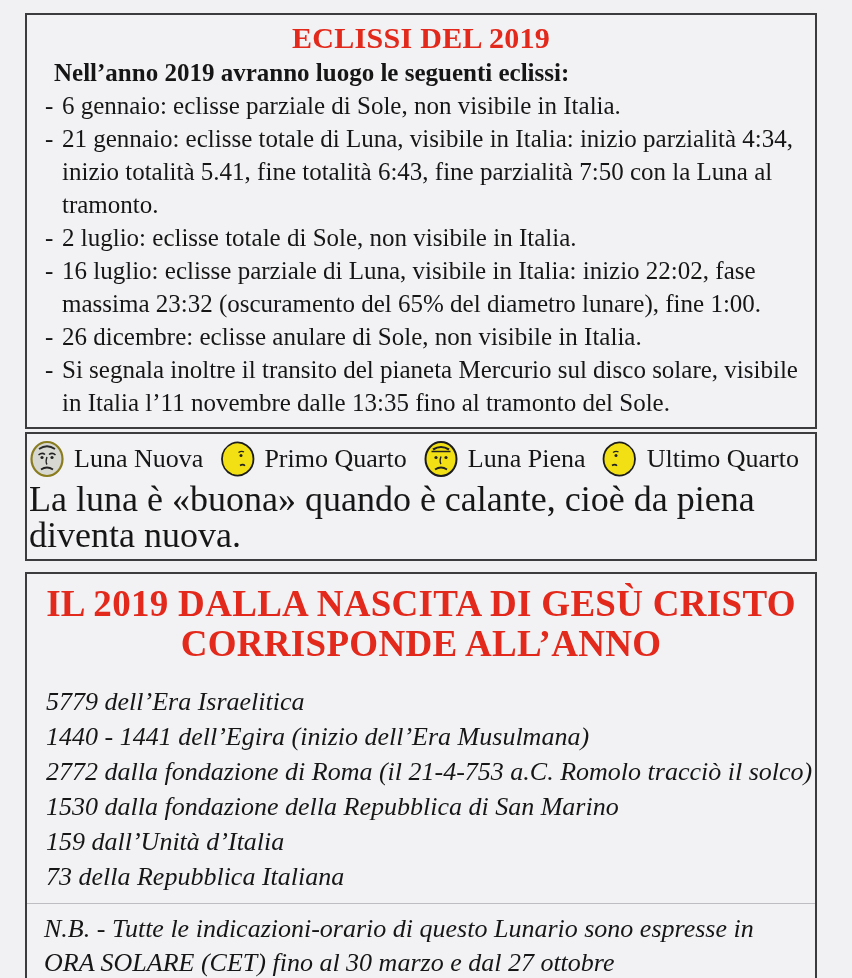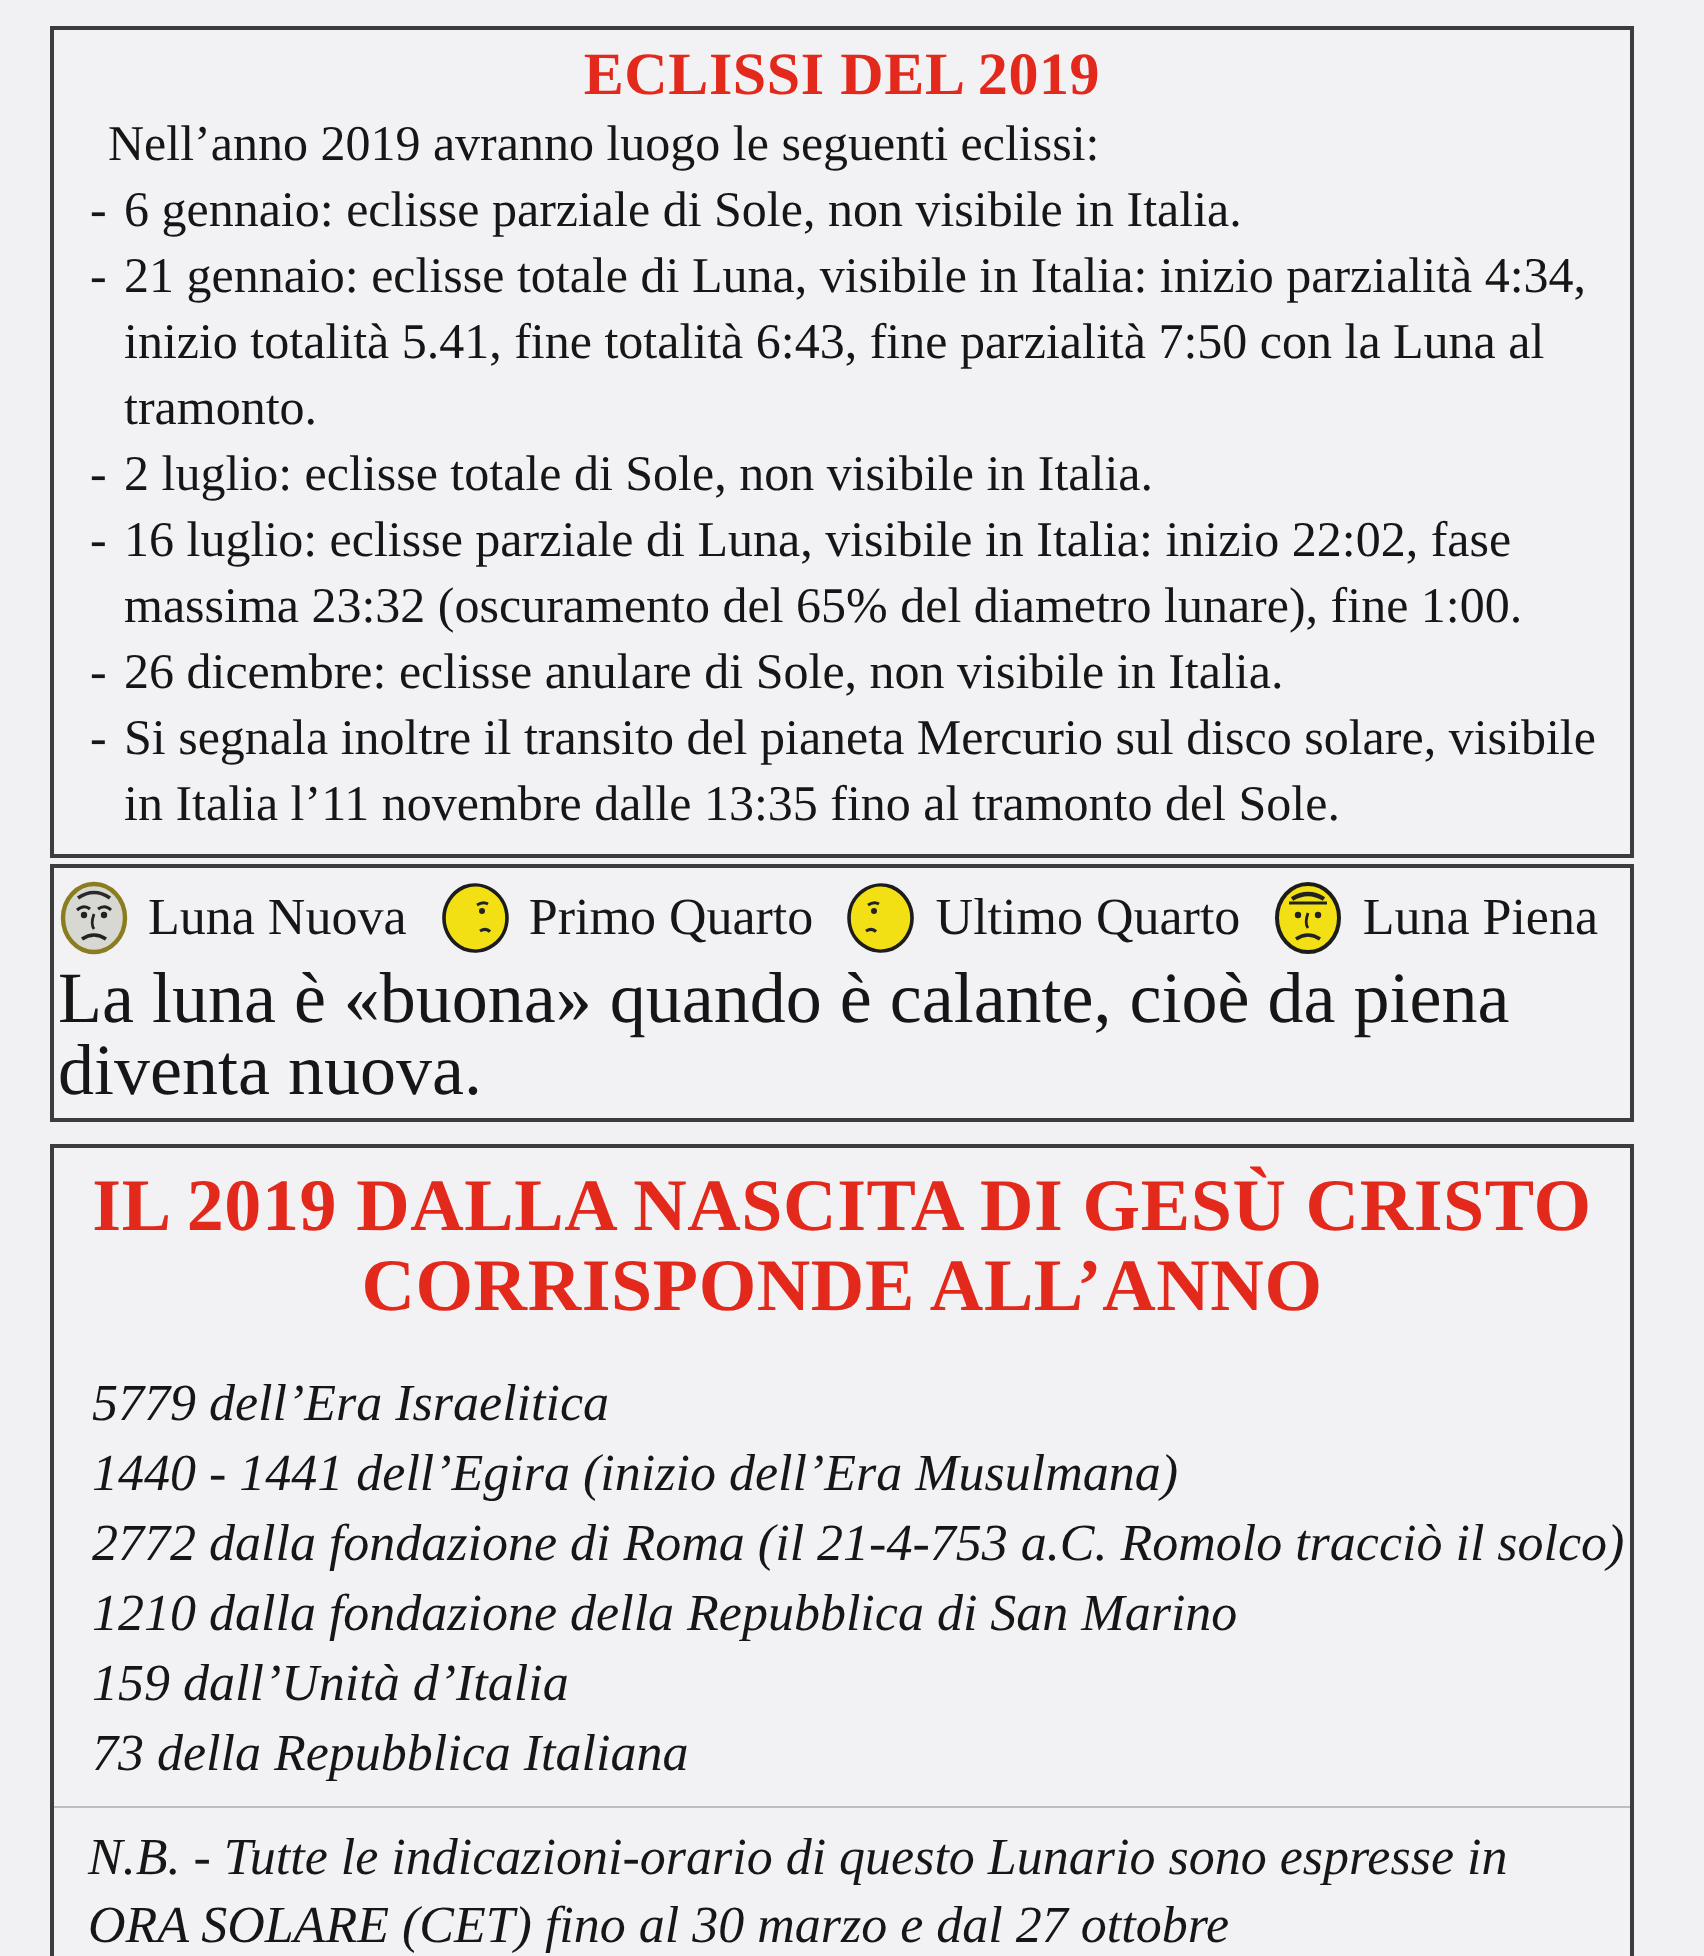--- a/index.html
+++ b/index.html
@@ -22,21 +22,21 @@
   #eclipse-box { margin-top:13px; padding:5px 13px 8px 13px; }
   .red-title {
     color:#e2291b;
     font-weight:bold;
     text-align:center;
     font-size:30px;
     letter-spacing:0.3px;
     line-height:36px;
   }
   .body-text { font-size:25px; line-height:33px; }
-  .intro { padding-left:14px; }
+  .intro { padding-left:14px;font-weight:bold; }
   .bullet { display:flex; }
   .bullet .dash { flex:0 0 22px; padding-left:5px; box-sizing:border-box; }
   .bullet .btext { flex:1; }
   
   #legend-box { margin-top:3px; padding:6px 10px 6px 2px; }
   .legend-row { display:flex; align-items:center; justify-content:space-between; padding-right:6px; }
   .legend-item { display:flex; align-items:center; gap:9px; }
   .legend-item svg { display:block; }
   .legend-label { font-size:26px; }
   .legend-note { font-size:36px; line-height:36px; margin-top:3px; }
@@ -104,54 +104,54 @@
         <path d="M13 3.5 A 16 16.5 0 1 1 13 34.5 A 17 17 0 0 1 13 3.5 Z" fill="#f2e015" stroke="#1c1c1c" stroke-width="1.8"></path>
         <path d="M19.5 12.5 q3 -2 5.5 -0.5" fill="none" stroke="#222" stroke-width="1.4"></path>
         <circle cx="22" cy="15.5" r="1.5" fill="#222"></circle>
         <path d="M21 25.5 q3 -1.8 5 0.3" fill="none" stroke="#222" stroke-width="1.6"></path>
       </svg>
       <span class="legend-label">Primo Quarto</span>
     </div>
 
     <div class="legend-item">
       <svg width="36" height="38" viewBox="0 0 36 38">
-        <path d="M23 3.5 A 16 16.5 0 1 0 23 34.5 A 17 17 0 0 0 23 3.5 Z" fill="#f2e015" stroke="#1c1c1c" stroke-width="1.8"></path>
-        <path d="M11 12.5 q3 -2 5.5 -0.5" fill="none" stroke="#222" stroke-width="1.4"></path>
-        <circle cx="14" cy="15.5" r="1.5" fill="#222"></circle>
-        <path d="M10 25.5 q3 -1.8 5 0.3" fill="none" stroke="#222" stroke-width="1.6"></path>
-      </svg>
-      <span class="legend-label">Ultimo Quarto</span>
-    </div>
-
-    <div class="legend-item">
-      <svg width="36" height="38" viewBox="0 0 36 38">
         <ellipse cx="18" cy="19" rx="15.5" ry="17" fill="#f2e015" stroke="#1c1c1c" stroke-width="2"></ellipse>
         <path d="M10 9.5 Q18 4.5 26 9.5" fill="none" stroke="#222" stroke-width="2.2"></path>
         <path d="M8.5 11.5 L27.5 11.5" fill="none" stroke="#222" stroke-width="1.5"></path>
         <circle cx="13" cy="17.5" r="1.6" fill="#222"></circle>
         <circle cx="23" cy="17.5" r="1.6" fill="#222"></circle>
         <path d="M18 16.5 q-1.8 5 0 7.5" fill="none" stroke="#222" stroke-width="1.4"></path>
         <path d="M12 29.5 Q18 25.5 24 29.5" fill="none" stroke="#222" stroke-width="1.8"></path>
       </svg>
       <span class="legend-label">Luna Piena</span>
+    </div>
+
+    <div class="legend-item">
+      <svg width="36" height="38" viewBox="0 0 36 38">
+        <path d="M23 3.5 A 16 16.5 0 1 0 23 34.5 A 17 17 0 0 0 23 3.5 Z" fill="#f2e015" stroke="#1c1c1c" stroke-width="1.8"></path>
+        <path d="M11 12.5 q3 -2 5.5 -0.5" fill="none" stroke="#222" stroke-width="1.4"></path>
+        <circle cx="14" cy="15.5" r="1.5" fill="#222"></circle>
+        <path d="M10 25.5 q3 -1.8 5 0.3" fill="none" stroke="#222" stroke-width="1.6"></path>
+      </svg>
+      <span class="legend-label">Ultimo Quarto</span>
     </div>
 
   </div>
   <div class="legend-note">La luna è «buona» quando è calante, cioè da piena diventa nuova.</div>
 </div>
 
 <div class="box" id="years-box">
   <div class="red-title">IL 2019 DALLA NASCITA DI GESÙ CRISTO</div>
   <div class="red-title">CORRISPONDE ALL’ANNO</div>
 
   <div class="years-list">
     <div class="year-line">5779 dell’Era Israelitica</div>
     <div class="year-line">1440 - 1441 dell’Egira (inizio dell’Era Musulmana)</div>
     <div class="year-line">2772 dalla fondazione di Roma (il 21-4-753 a.C. Romolo tracciò il solco)</div>
-    <div class="year-line">1210 dalla fondazione della Repubblica di San Marino</div>
+    <div class="year-line">1530 dalla fondazione della Repubblica di San Marino</div>
     <div class="year-line">159 dall’Unità d’Italia</div>
     <div class="year-line">73 della Repubblica Italiana</div>
   </div>
 
   <div class="sep"></div>
 
   <div class="nb-block">
     <div class="nb-line">N.B. - Tutte le indicazioni-orario di questo Lunario sono espresse in</div>
     <div class="nb-line">ORA SOLARE (CET) fino al 30 marzo e dal 27 ottobre</div>
     <div class="nb-line">ORA ESTIVA (CEST) dal 31 marzo al 26 ottobre</div>

